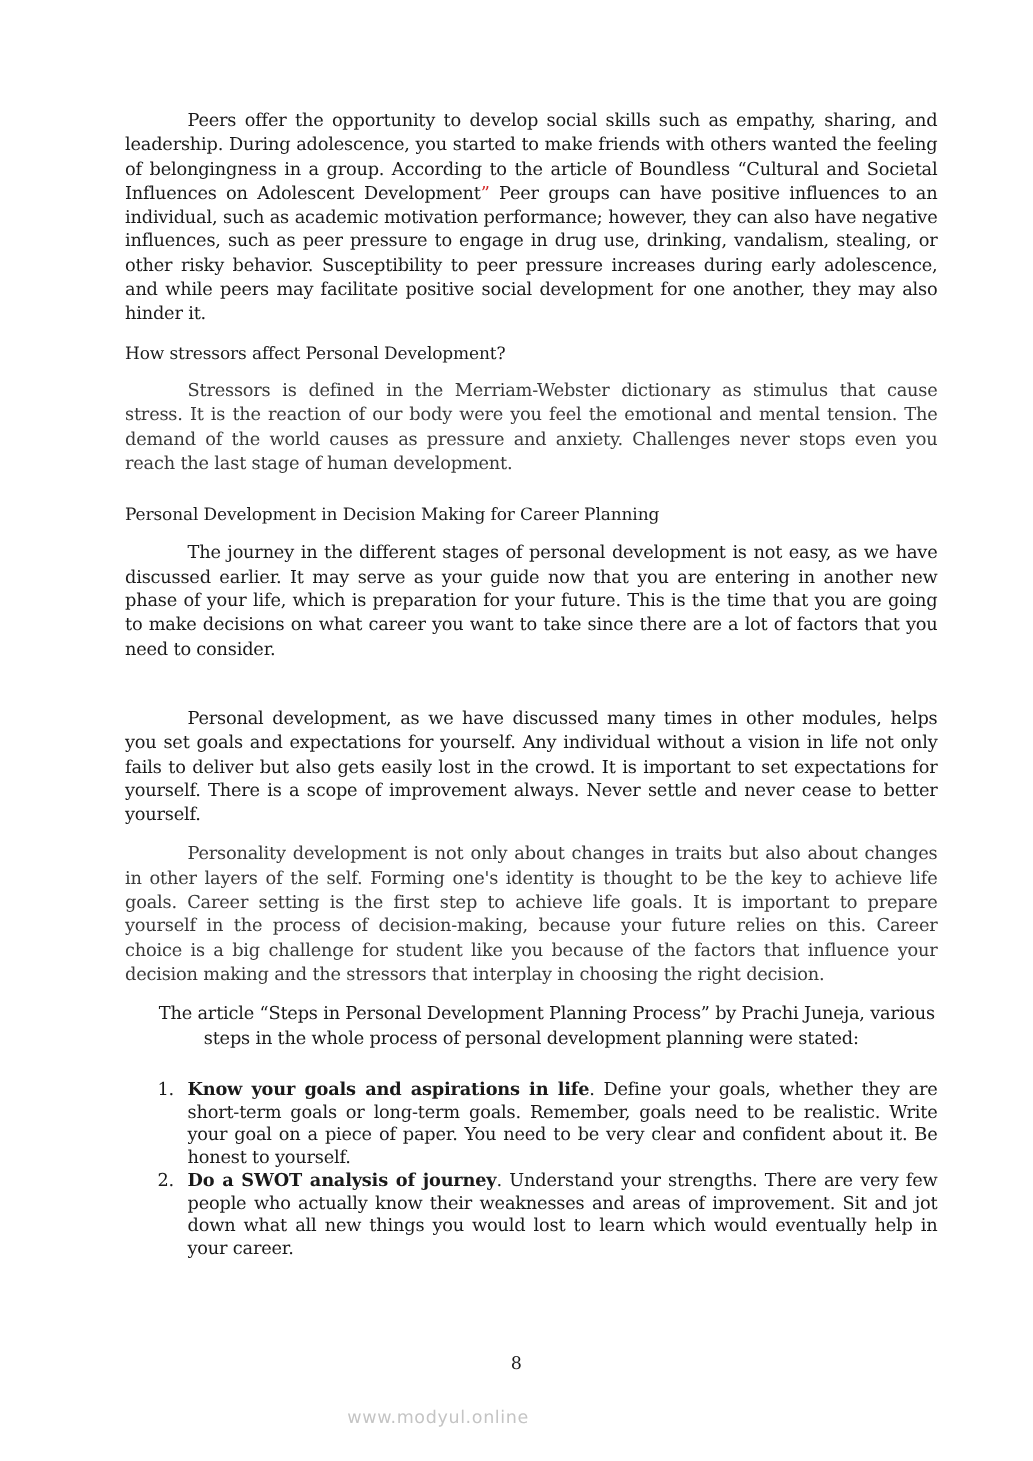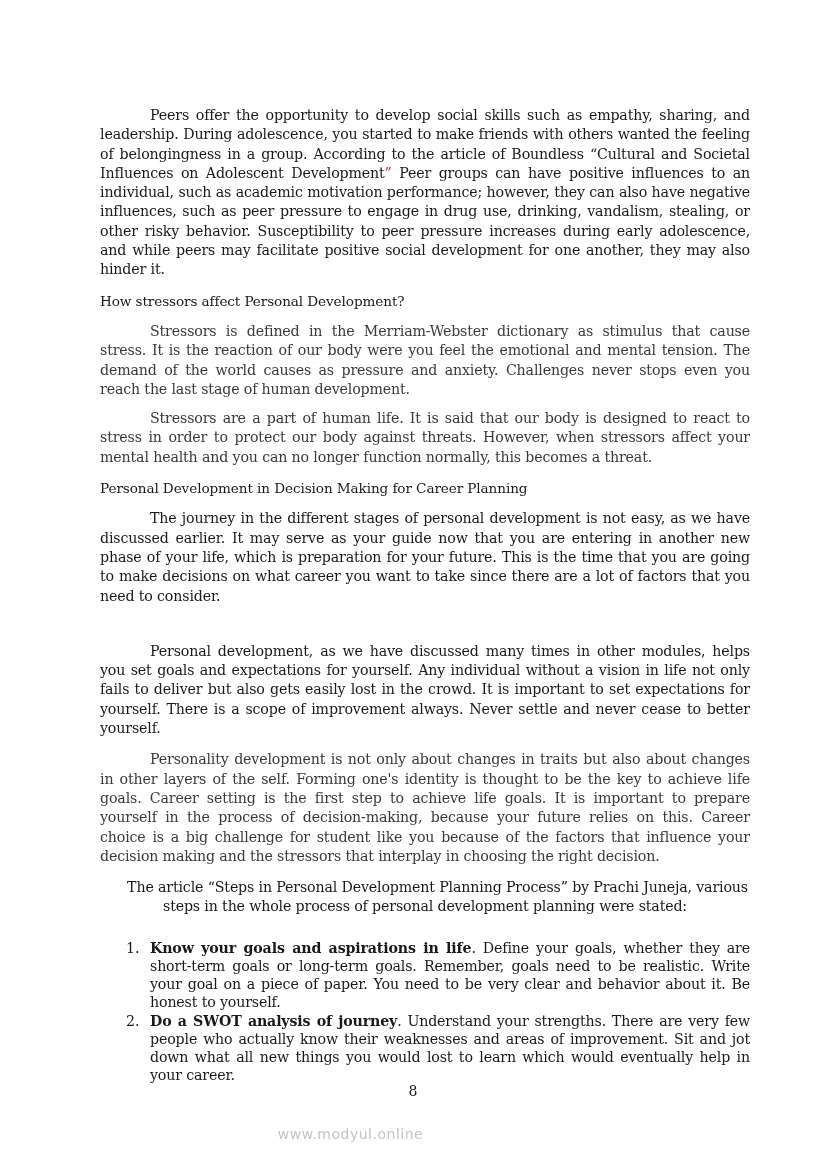--- a/index.html
+++ b/index.html
@@ -11,21 +11,21 @@
     width: 826px;
     height: 1169px;
     position: relative;
     overflow: hidden;
     font-family: "DejaVu Serif", "Liberation Serif", serif;
     color: #1a1a1a;
   }
   .page {
     position: absolute;
     left: 100px;
-    top: 106px;
+    top: 88px;
     width: 650px;
   }
   p.body {
     margin: 0;
     font-size: 14.2px;
     line-height: 19.3px;
     text-align: justify;
     text-indent: 50px;
     letter-spacing: -0.15px;
   }
@@ -101,21 +101,20 @@
   <div class="gap-12"></div>
 
   <h3 class="heading">How stressors affect Personal Development?</h3>
 
   <div class="gap-11"></div>
 
   <p class="body gray">Stressors is defined in the Merriam-Webster dictionary as stimulus that cause stress. It is the reaction of our body were you feel the emotional and mental tension. The demand of the world causes as pressure and anxiety. Challenges never stops even you reach the last stage of human development.</p>
 
   <div class="gap-10"></div>
 
-  <p class="body gray">Stressors are a part of human life. It is said that our body is designed to react to stress in order to protect our body against threats. However, when stressors affect your mental health and you can no longer function normally, this becomes a threat.</p>
 
   <div class="gap-12"></div>
 
   <h3 class="heading">Personal Development in Decision Making for Career Planning</h3>
 
   <div class="gap-11"></div>
 
   <p class="body">The journey in the different stages of personal development is not easy, as we have discussed earlier. It may serve as your guide now that you are entering in another new phase of your life, which is preparation for your future. This is the time that you are going to make decisions on what career you want to take since there are a lot of factors that you need to consider.</p>
 
   <div class="gap-36"></div>
@@ -127,21 +126,21 @@
   <p class="body gray">Personality development is not only about changes in traits but also about changes in other layers of the self. Forming one's identity is thought to be the key to achieve life goals. Career setting is the first step to achieve life goals. It is important to prepare yourself in the process of decision-making, because your future relies on this. Career choice is a big challenge for student like you because of the factors that influence your decision making and the stressors that interplay in choosing the right decision.</p>
 
   <div class="gap-12"></div>
 
   <p class="intro">The article “Steps in Personal Development Planning Process” by Prachi Juneja, various steps in the whole process of personal development planning were stated:</p>
 
   <div class="gap-22"></div>
 
   <ol class="steps">
     <li>
-      <span class="num">1.</span><b>Know your goals and aspirations in life</b><span>. Define your goals, whether they are short-term goals or long-term goals. Remember, goals need to be realistic. Write your goal on a piece of paper. You need to be very clear and behavior about it. Be honest to yourself.</span>
+      <span class="num">1.</span><b>Know your goals and aspirations in life</b><span>. Define your goals, whether they are short-term goals or long-term goals. Remember, goals need to be realistic. Write your goal on a piece of paper. You need to be very clear and confident about it. Be honest to yourself.</span>
     </li>
     <li>
       <span class="num">2.</span><b>Do a SWOT analysis of journey</b><span>. Understand your strengths. There are very few people who actually know their weaknesses and areas of improvement. Sit and jot down what all new things you would lost to learn which would eventually help in your career.</span>
     </li>
   </ol>
 
 </div>
 
 <div class="page-number">8</div>
 <div class="watermark">www.modyul.online</div>

